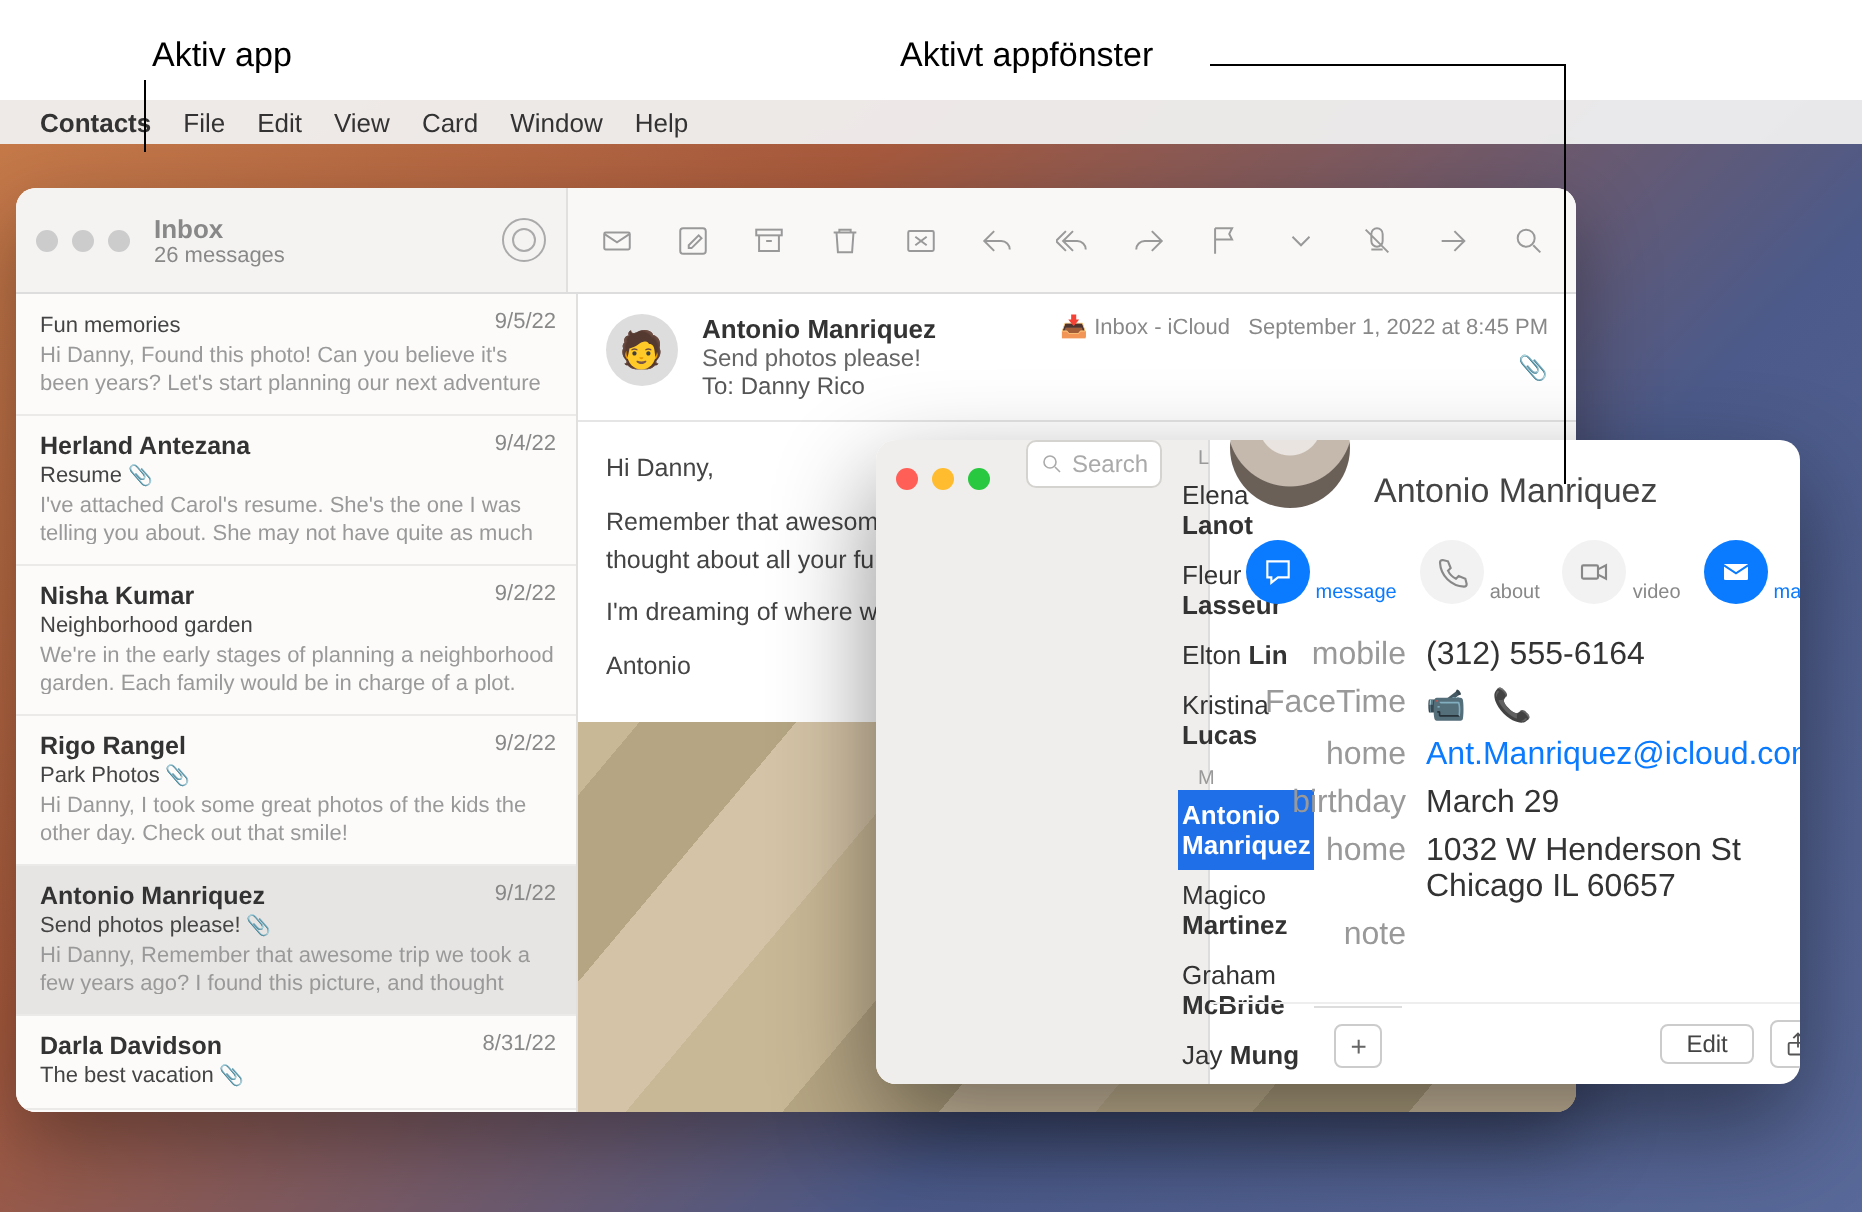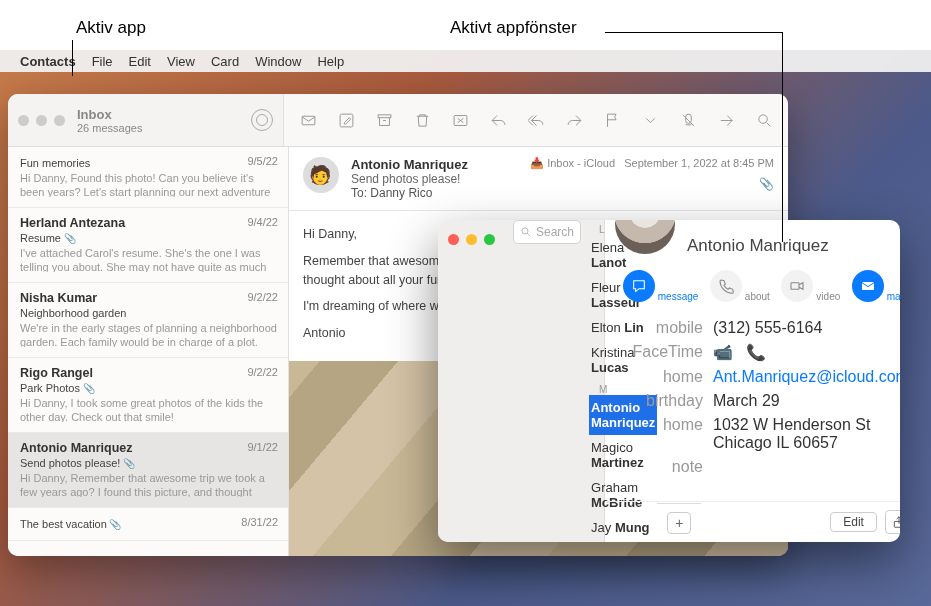--- a/index.html
+++ b/index.html
@@ -214,20 +214,21 @@
             <div class="subj">Park Photos<span class="clip">📎</span></div>
             <div class="prev">Hi Danny, I took some great photos of the kids the other day. Check out that smile!</div>
           </div>
           <div class="msg sel">
             <div class="from">Antonio Manriquez</div>
             <div class="date">9/1/22</div>
             <div class="subj">Send photos please!<span class="clip">📎</span></div>
             <div class="prev">Hi Danny, Remember that awesome trip we took a few years ago? I found this picture, and thought about all your fun r…</div>
           </div>
           <div class="msg">
+            <div class="from">Darla Davidson</div>
             <div class="date">8/31/22</div>
             <div class="subj">The best vacation<span class="clip">📎</span></div>
           </div>
         </div>
       <div class="mail-content">
         <div class="mc-header">
           <div class="avatar">🧑</div>
           <div class="hbody">
             <div class="from">Antonio Manriquez</div>
             <div class="subj">Send photos please!</div>

